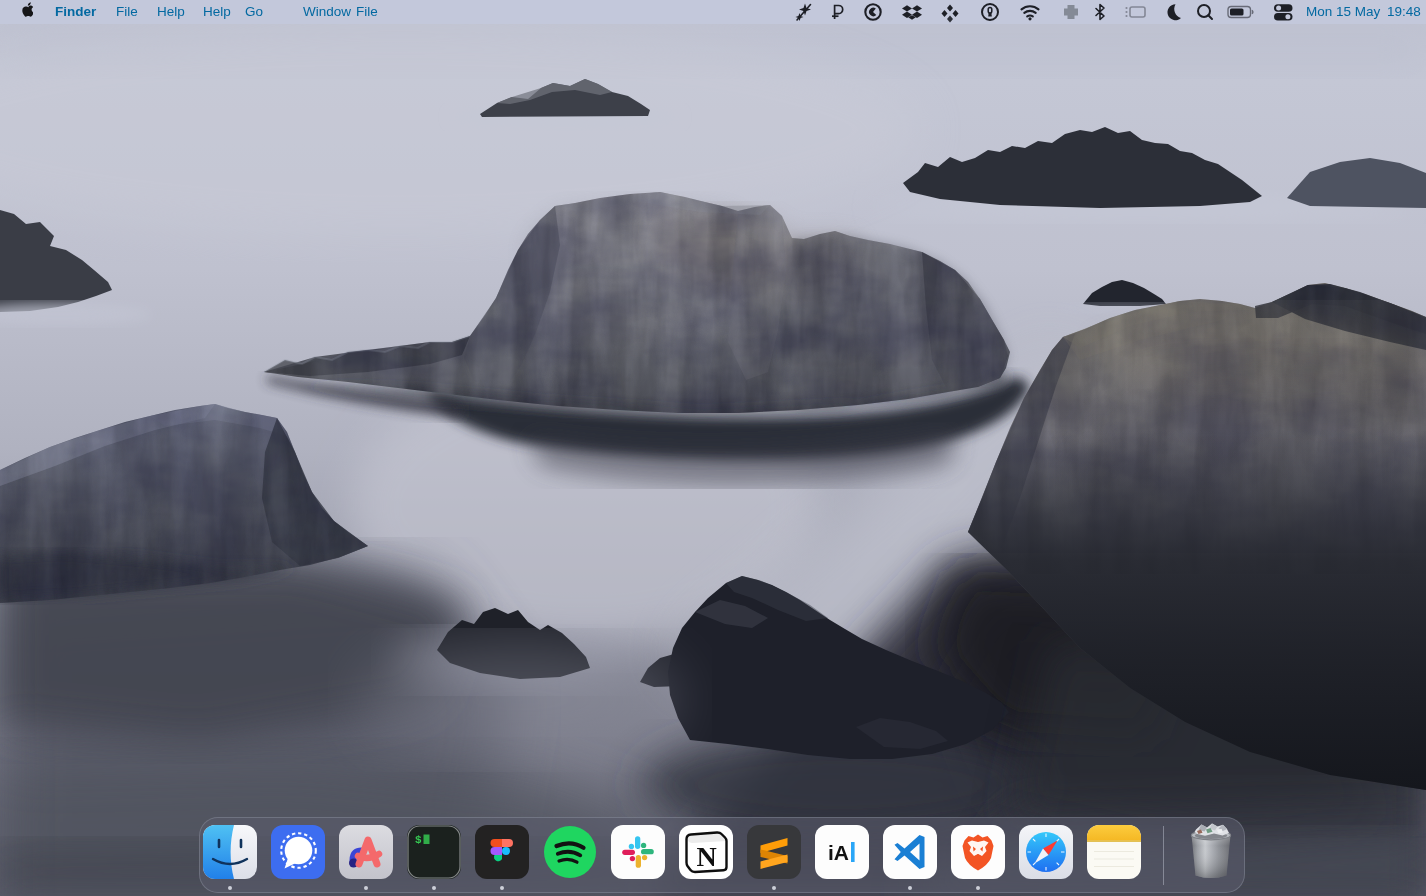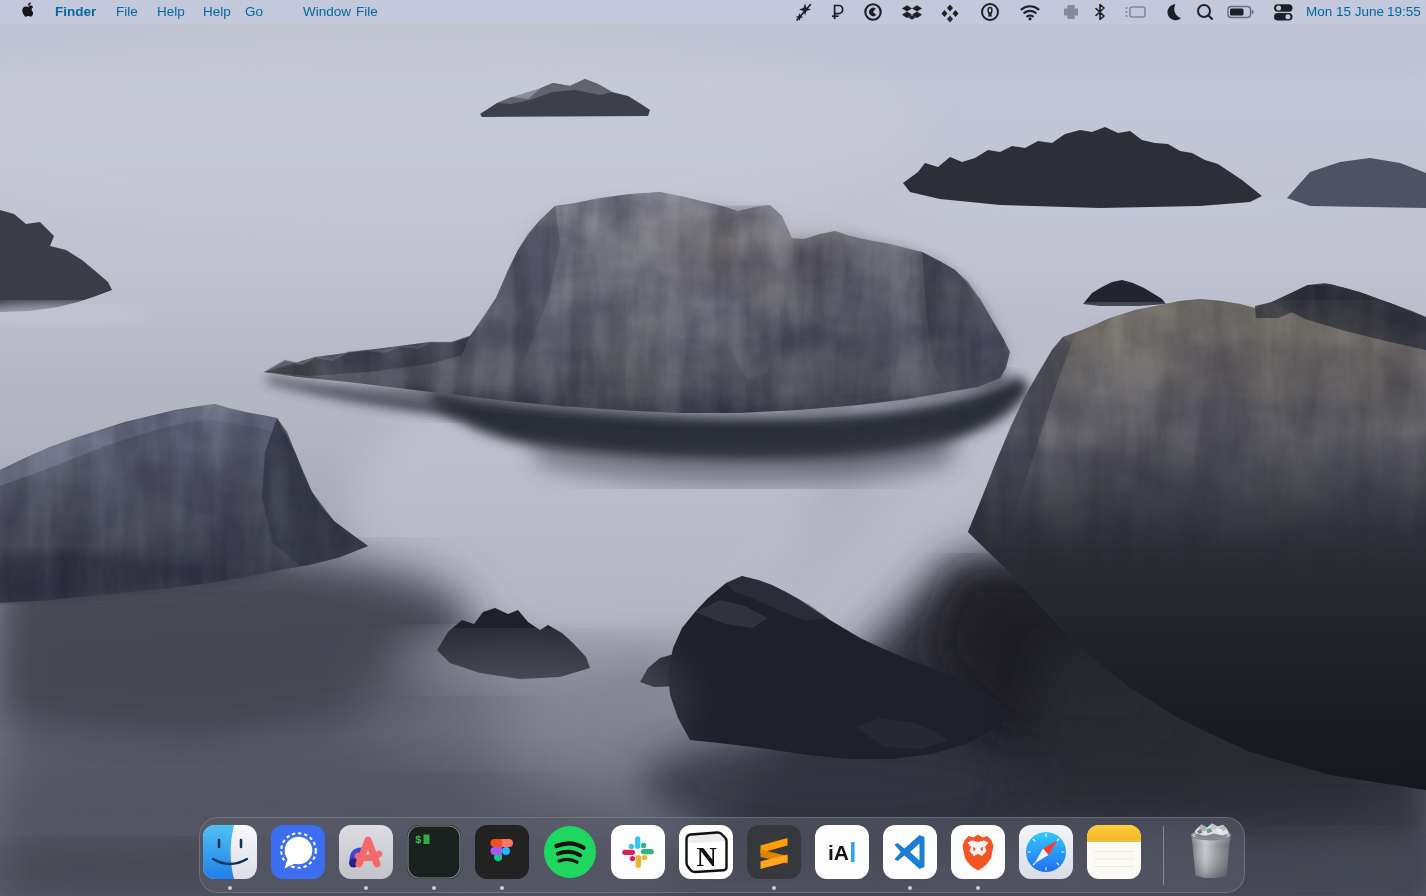--- a/index.html
+++ b/index.html
@@ -185,22 +185,22 @@
   <svg class="mitem" style="left:19px" width="14" height="24" viewBox="0 0 14 24">
     <path fill="#161618" d="M9.7 7.2c-.8 0-1.9-.7-3-.7-1.5 0-3.4 1.1-3.4 3.9 0 3.1 2.6 6.3 3.6 6.3.6 0 1.5-.6 2.4-.6.9 0 1.6.6 2.3.6 1.1 0 3-2.8 3-4.2-1.6-.8-2-1.8-2-2.9 0-1.2.8-2 1.6-2.5-.6-.9-1.9-1.5-2.8-1.5-.7 0-1.2.6-1.7.6zm1.4-2.6c.5-.6.8-1.5.7-2.3-.8.1-1.7.6-2.2 1.2-.5.6-.9 1.5-.7 2.3.8.1 1.7-.5 2.2-1.2z"></path>
   </svg>
   <span class="mitem" style="left:55px;font-weight:bold">Finder</span>
   <span class="mitem" style="left:116px">File</span>
   <span class="mitem" style="left:157px">Help</span>
   <span class="mitem" style="left:203px">Help</span>
   <span class="mitem" style="left:245px">Go</span>
   <span class="mitem" style="left:303px">Window</span>
   <span class="mitem" style="left:356px">File</span>
-  <span class="mitem" style="left:1306px">Mon 15 June</span>
-  <span class="mitem" style="left:1387px">19:55</span>
+  <span class="mitem" style="left:1306px">Mon 15 May</span>
+  <span class="mitem" style="left:1387px">19:48</span>
   <svg class="mitem" id="statusicons" style="left:790px" width="516" height="24" viewBox="0 0 516 24">
     <g fill="#1d1f26" stroke="none">
 
       <path d="M15 3.5 L16.5 8 L21 9.5 L16.5 11 L15 15.5 L13.5 11 L9 9.5 L13.5 8 Z"></path>
       <path d="M9.5 13 L10.6 16 L13.5 17 L10.6 18 L9.5 21 L8.4 18 L5.5 17 L8.4 16 Z"></path>
       <path d="M7 20 L20.5 4.5" stroke="#1d1f26" stroke-width="1.6" stroke-linecap="round"></path>
 
       <path d="M44.6 19 V5.5 H48.6 A4.1 4.1 0 0 1 48.6 13.7 H44.6" fill="none" stroke="#1d1f26" stroke-width="1.7"></path>
       <path d="M42 16.2 H48.5" stroke="#1d1f26" stroke-width="1.7"></path>
 

